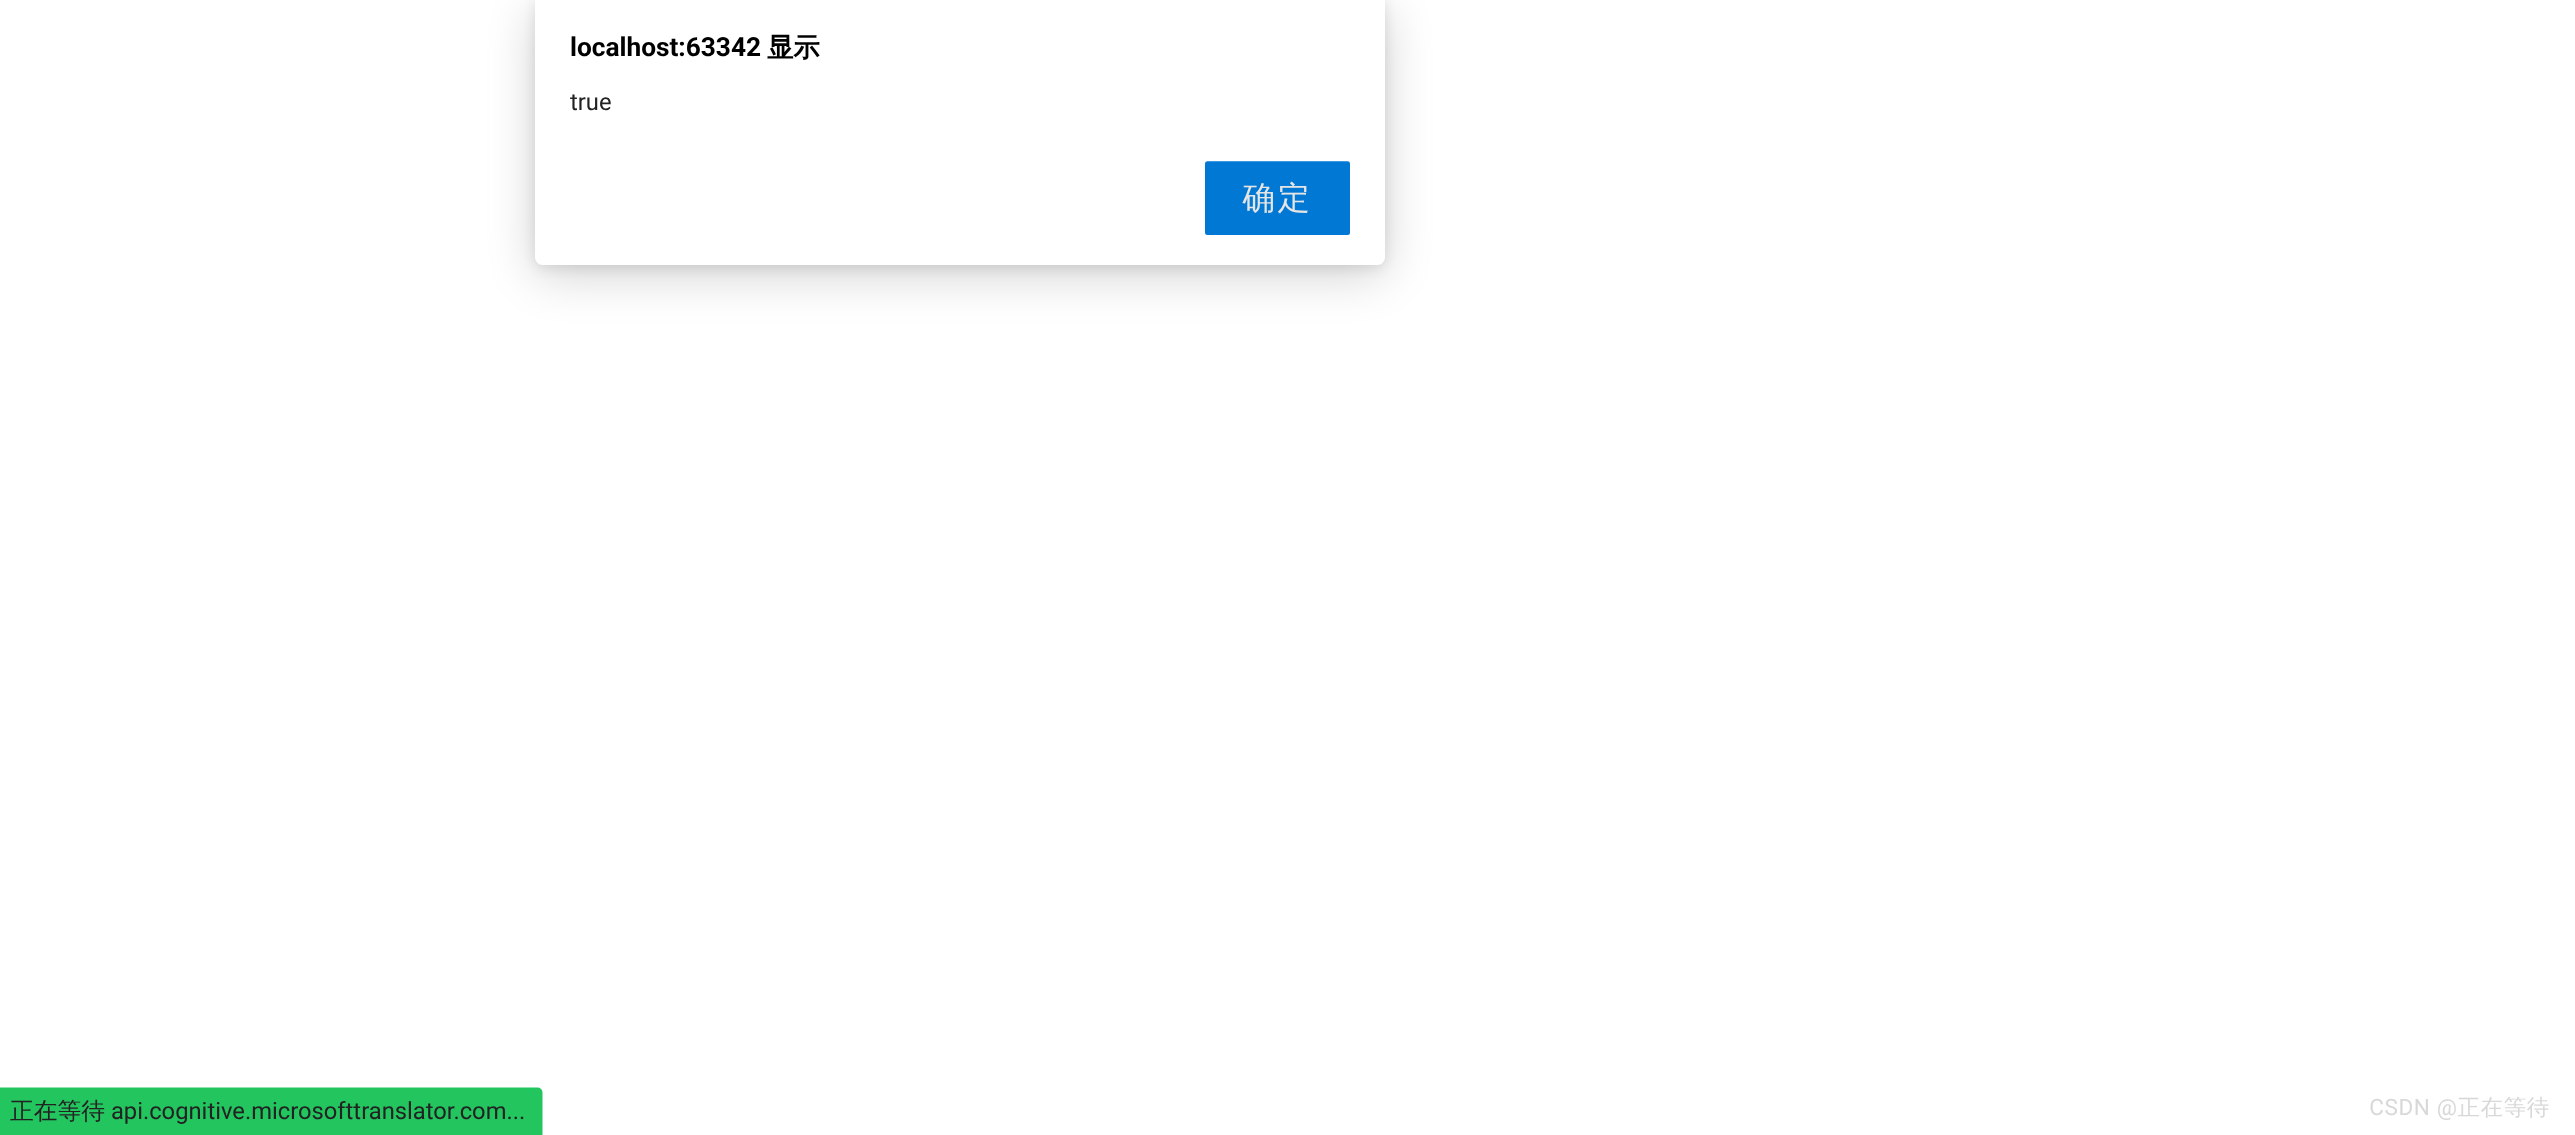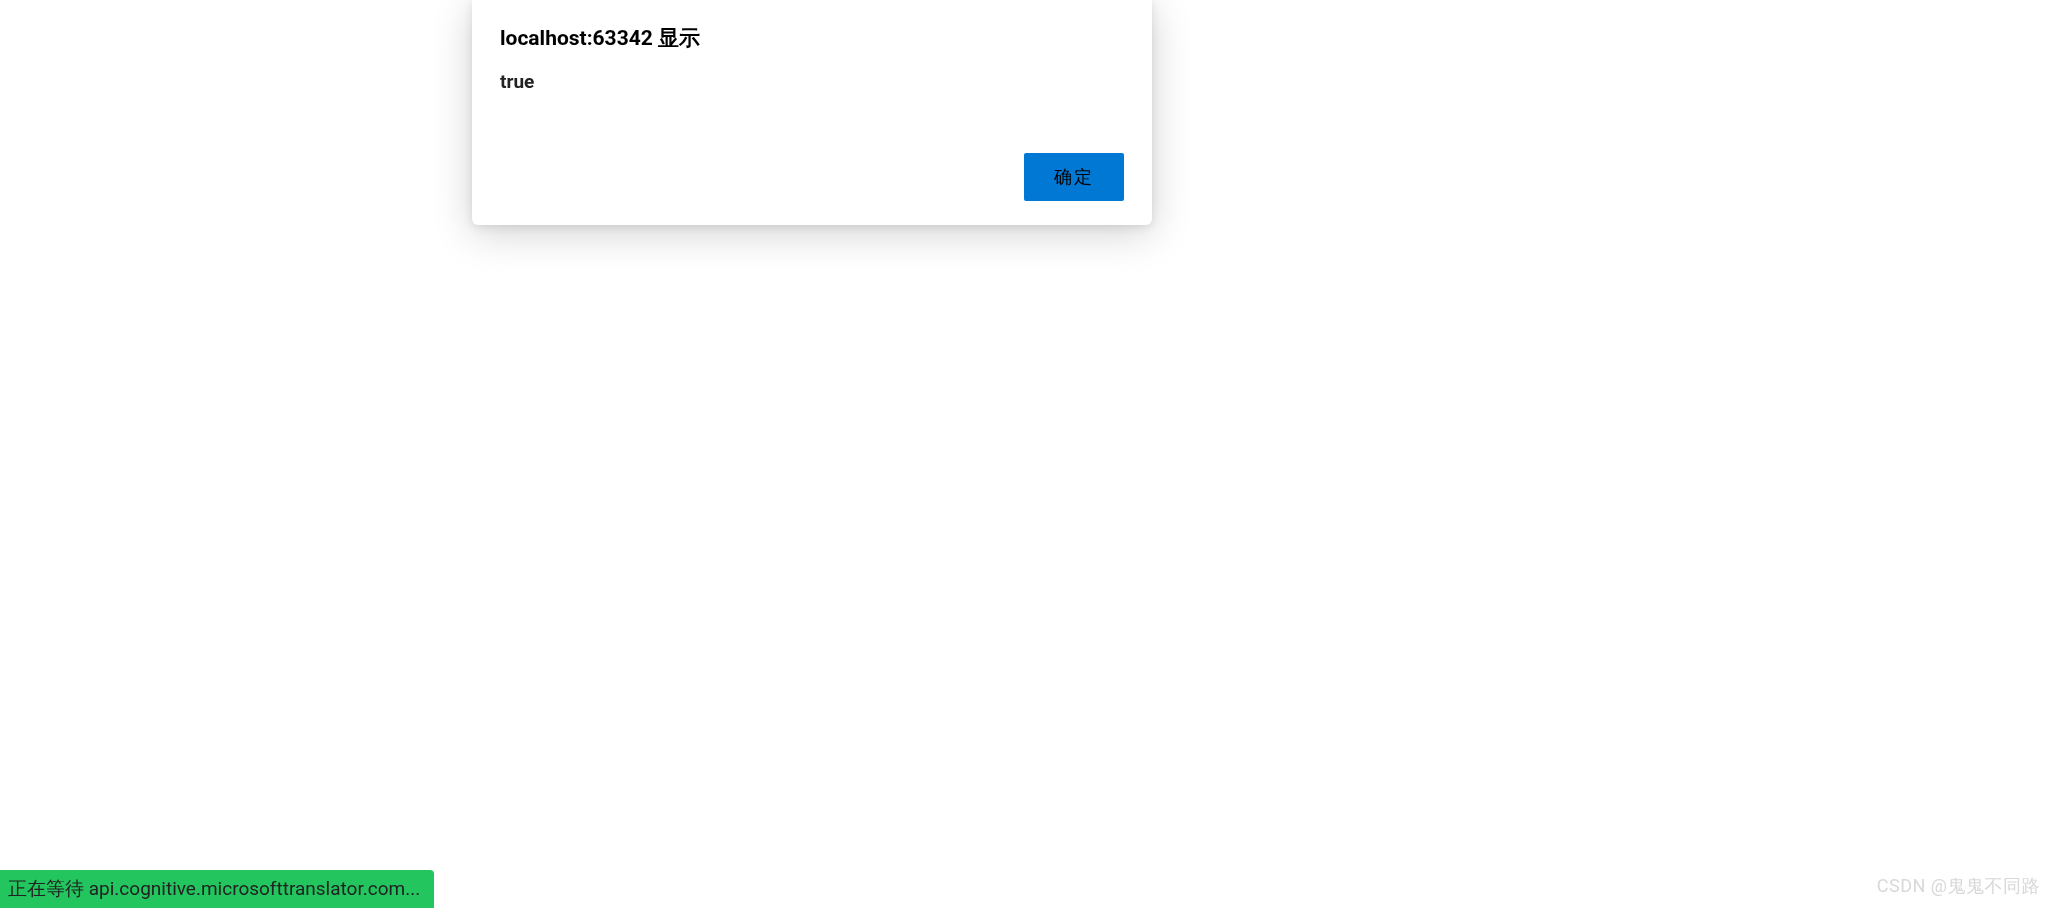--- a/index.html
+++ b/index.html
@@ -11,56 +11,55 @@
       font-family: -apple-system, BlinkMacSystemFont, "Segoe UI", Roboto, "Helvetica Neue", Arial, "Microsoft YaHei", sans-serif;
       background: #ffffff;
       width: 2060px;
       height: 908px;
       position: relative;
       overflow: hidden;
     }
     .alert-dialog {
       position: absolute;
       top: 0;
-      left: 472px;
+      left: 428px;
       width: 680px;
       background: #ffffff;
       border-radius: 0 0 6px 6px;
       box-shadow: 0 8px 40px rgba(0,0,0,0.18), 0 2px 10px rgba(0,0,0,0.1);
       padding: 24px 28px 24px 28px;
       display: flex;
       flex-direction: column;
     }
     .alert-title {
       font-size: 21px;
       font-weight: 700;
       color: #000000;
       margin-bottom: 18px;
     }
     .alert-message {
       font-size: 19px;
-      font-weight: 700;
+      font-weight: 400;
       color: #222222;
       margin-bottom: 36px;
     }
     .alert-actions {
       display: flex;
       justify-content: flex-end;
     }
     .confirm-button {
       background: #0078d4;
-      color: #000000;
+      color: #e5e5e5;
       border: none;
-      font-size: 18px;
+      font-size: 26px;
       padding: 12px 30px;
       cursor: pointer;
       letter-spacing: 2px;
       font-family: inherit;
       border-radius: 2px;
-      margin-top: 24px;
     }
     .status-bar {
       position: absolute;
       bottom: 0;
       left: 0;
       background: #22c55e;
       color: #222222;
       font-size: 19px;
       padding: 6px 14px 6px 8px;
       border-radius: 0 4px 0 0;
@@ -84,13 +83,13 @@
 <div class="alert-dialog">
   <div class="alert-title">localhost:63342 显示</div>
   <div class="alert-message">true</div>
   <div class="alert-actions">
     <button class="confirm-button">确定</button>
   </div>
 </div>
 
 <div class="status-bar">正在等待 api.cognitive.microsofttranslator.com...</div>
 
-<div class="watermark">CSDN @鬼鬼不同路</div>
+<div class="watermark">CSDN @正在等待</div>
 
 </body></html>

